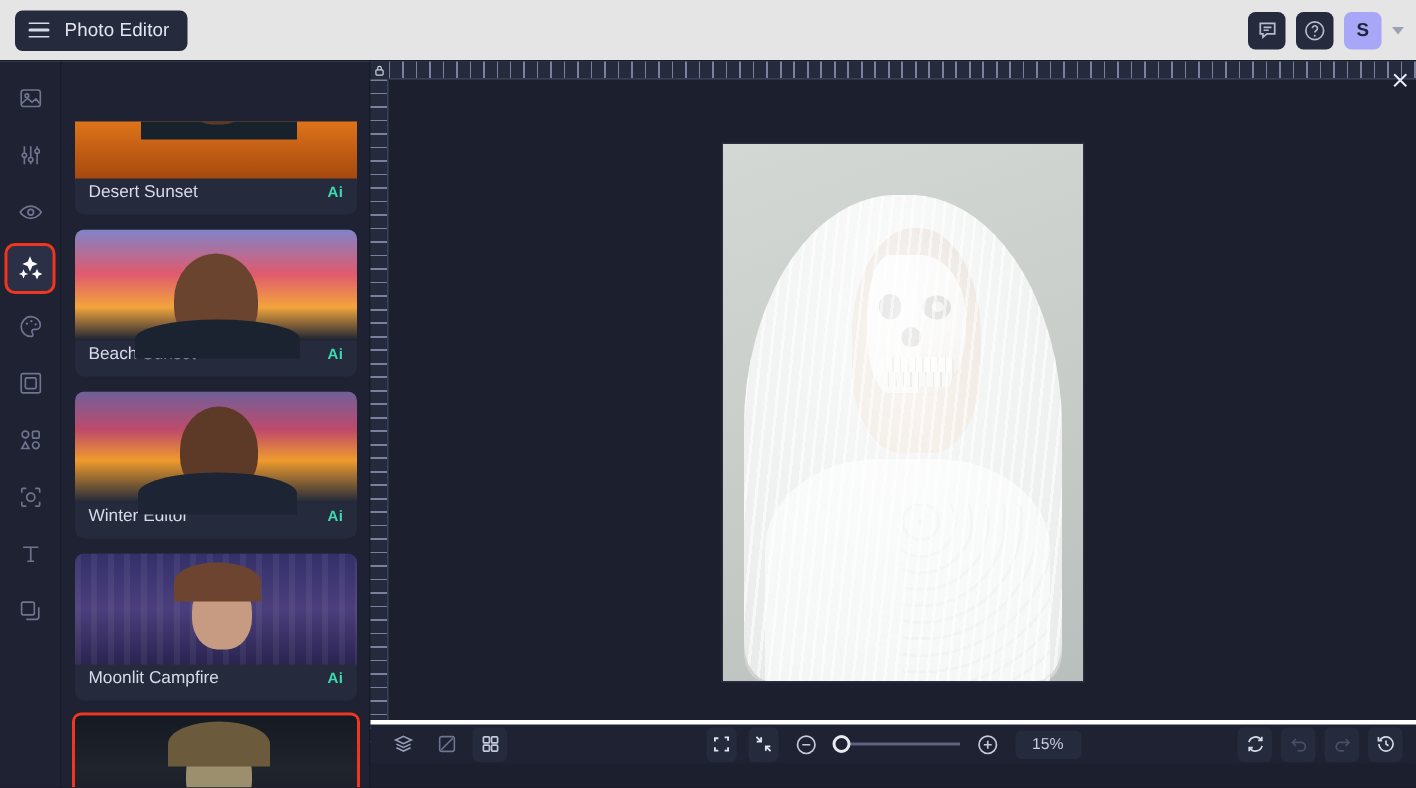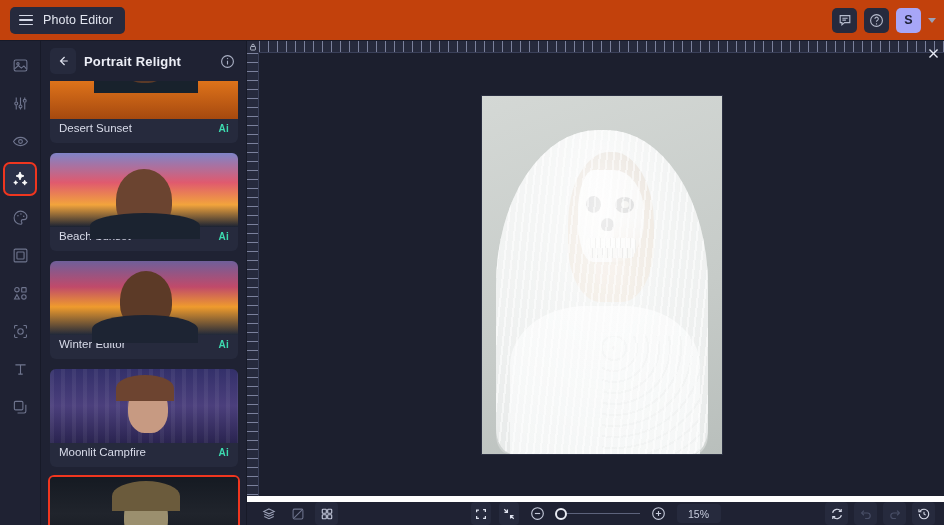--- a/index.html
+++ b/index.html
@@ -8,21 +8,21 @@
     background: #1c1f2e;
     font-family: "Liberation Sans", sans-serif;
     overflow: hidden;
     color: #c9cddd;
   }
   .app { position: relative; width: 944px; height: 525px; background: #1c1f2e; }
 
   
   .topbar {
     position: absolute; left: 0; top: 0; width: 944px; height: 41px;
-    background: #c2410c;
+    background: #e5e5e5;
     display: flex; align-items: center;
     border-bottom: 1px solid #171a28;
   }
   .brand {
     display: flex; align-items: center; gap: 10px;
     margin-left: 10px; padding: 5px 12px 5px 9px;
     background: #262a3d; border-radius: 5px; height: 27px;
   }
   .hamburger { display: flex; flex-direction: column; gap: 3px; width: 14px; }
   .hamburger i { display: block; height: 1.6px; background: #d6dae8; border-radius: 1px; }
@@ -199,22 +199,22 @@
   .lace { position: absolute; left: 120px; top: 240px; width: 100px; height: 118px;
     background: repeating-radial-gradient(circle at 12px 12px, rgba(200,205,203,.55) 0 2px, transparent 2px 11px); }
   .veil-front {
     position: absolute; left: 14px; top: 34px; width: 212px; height: 324px;
     background: linear-gradient(100deg, rgba(255,255,255,.40) 0%, rgba(255,255,255,.10) 48%, rgba(255,255,255,.34) 100%);
     border-radius: 48% 48% 6% 6%;
   }
 
   
   .bottombar {
-    position: absolute; left: 247px; bottom: 0; width: 697px; height: 29px;
-    background: #1f2233; border-top: 6px solid #ffffff;
+    position: absolute; left: 247px; bottom: 16px; width: 697px; height: 29px;
+    background: #1f2233; border-top: 3px solid #ffffff;
     display: flex; align-items: center;
   }
   .bb-left { display: flex; align-items: center; gap: 6px; margin-left: 10px; }
   .bb-center { position: absolute; left: 0; right: 0; margin: 0 auto; width: 250px;
     display: flex; align-items: center; justify-content: center; gap: 8px; }
   .bb-right { position: absolute; right: 9px; display: flex; align-items: center; gap: 6px; }
   .sq-btn {
     width: 23px; height: 23px; border-radius: 4px; background: #262a3d;
     display: flex; align-items: center; justify-content: center; cursor: pointer;
   }
@@ -329,35 +329,20 @@
     </div>
     <div class="rail-item">
       <svg width="17" height="17" viewBox="0 0 20 20" fill="none" stroke-width="1.3">
         <rect x="2.8" y="2.8" width="10" height="10" rx="1.4"></rect>
           <path d="M6.5 16.4h7.8a2 2 0 002-2V6.8"></path>
       </svg>
     </div>
   </div>
 
   <div class="panel">
-    <div class="panel-head">
-      <div class="back-btn">
-        <svg width="14" height="14" viewBox="0 0 16 16" fill="none" stroke="#dfe2ee" stroke-width="1.4">
-          <path d="M9.8 3.4L5.2 8l4.6 4.6M5.4 8h8"></path>
-        </svg>
-      </div>
-      <div class="panel-title">Portrait Relight</div>
-      <div class="info-btn">
-        <svg width="15" height="15" viewBox="0 0 16 16" fill="none" stroke="#aab0c4" stroke-width="1.2">
-          <circle cx="8" cy="8" r="6.3"></circle>
-            <path d="M8 7.2v4"></path>
-            <circle cx="8" cy="4.9" r=".75" fill="#aab0c4" stroke="none"></circle>
-        </svg>
-      </div>
-    </div>
 
     <div class="preset-list">
 
       <div class="card" style="margin-top:-36px;">
         <div class="thumb t-desert">
           <div class="f-desert2"></div>
             <div class="face f-desert"></div>
         </div>
         <div class="card-foot">
           <span class="card-label">Desert Sunset</span>

